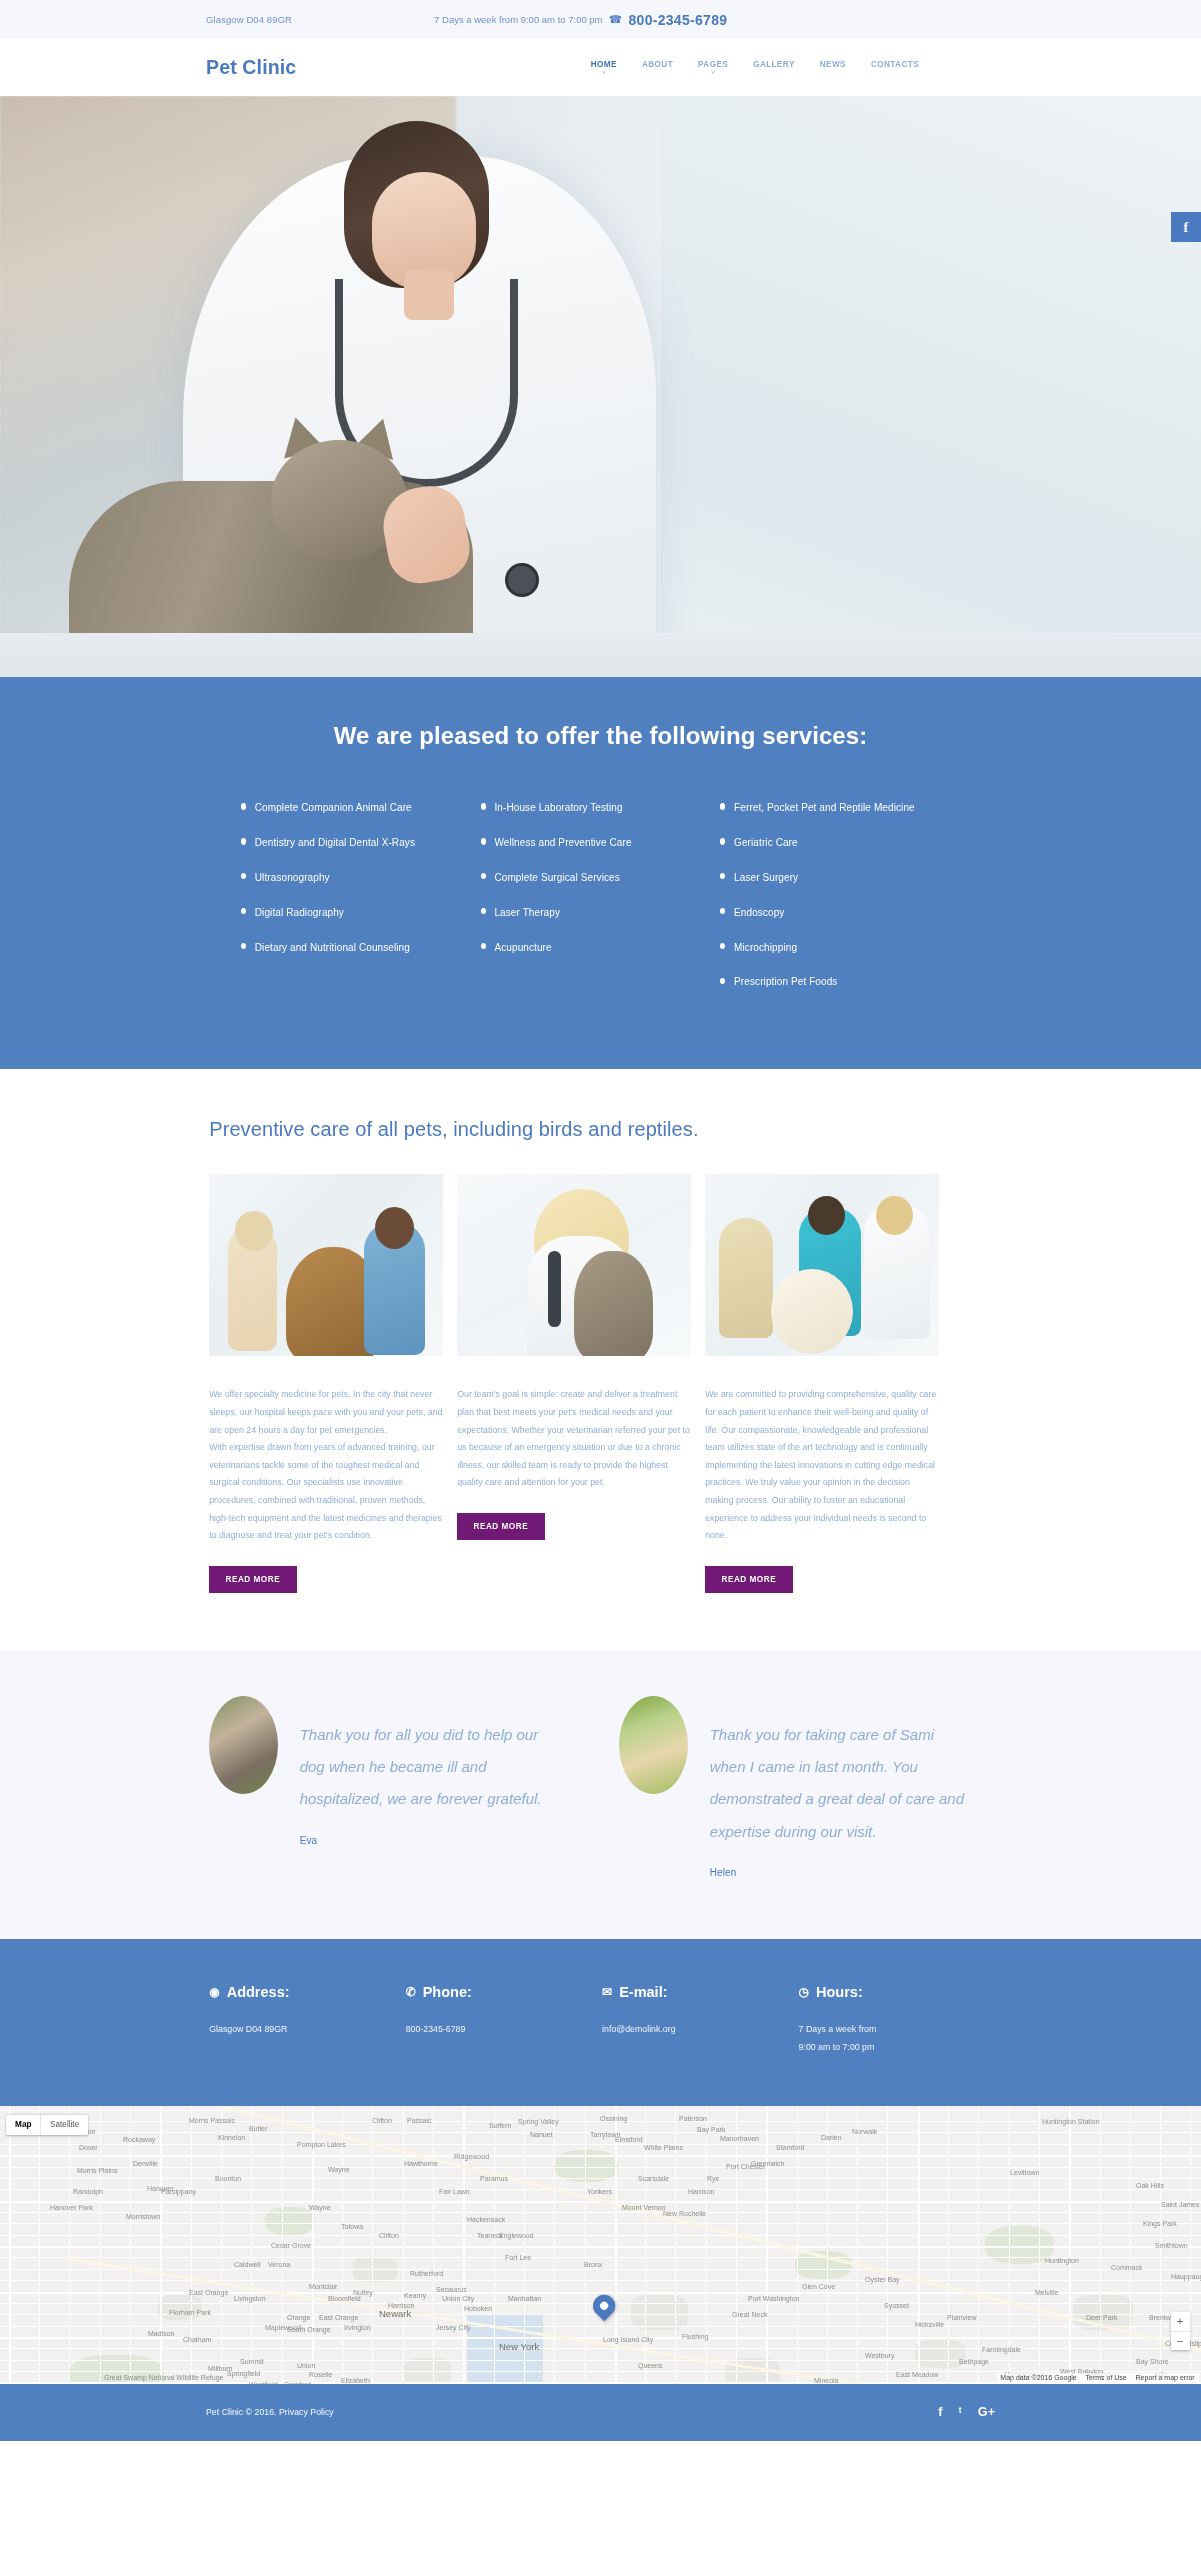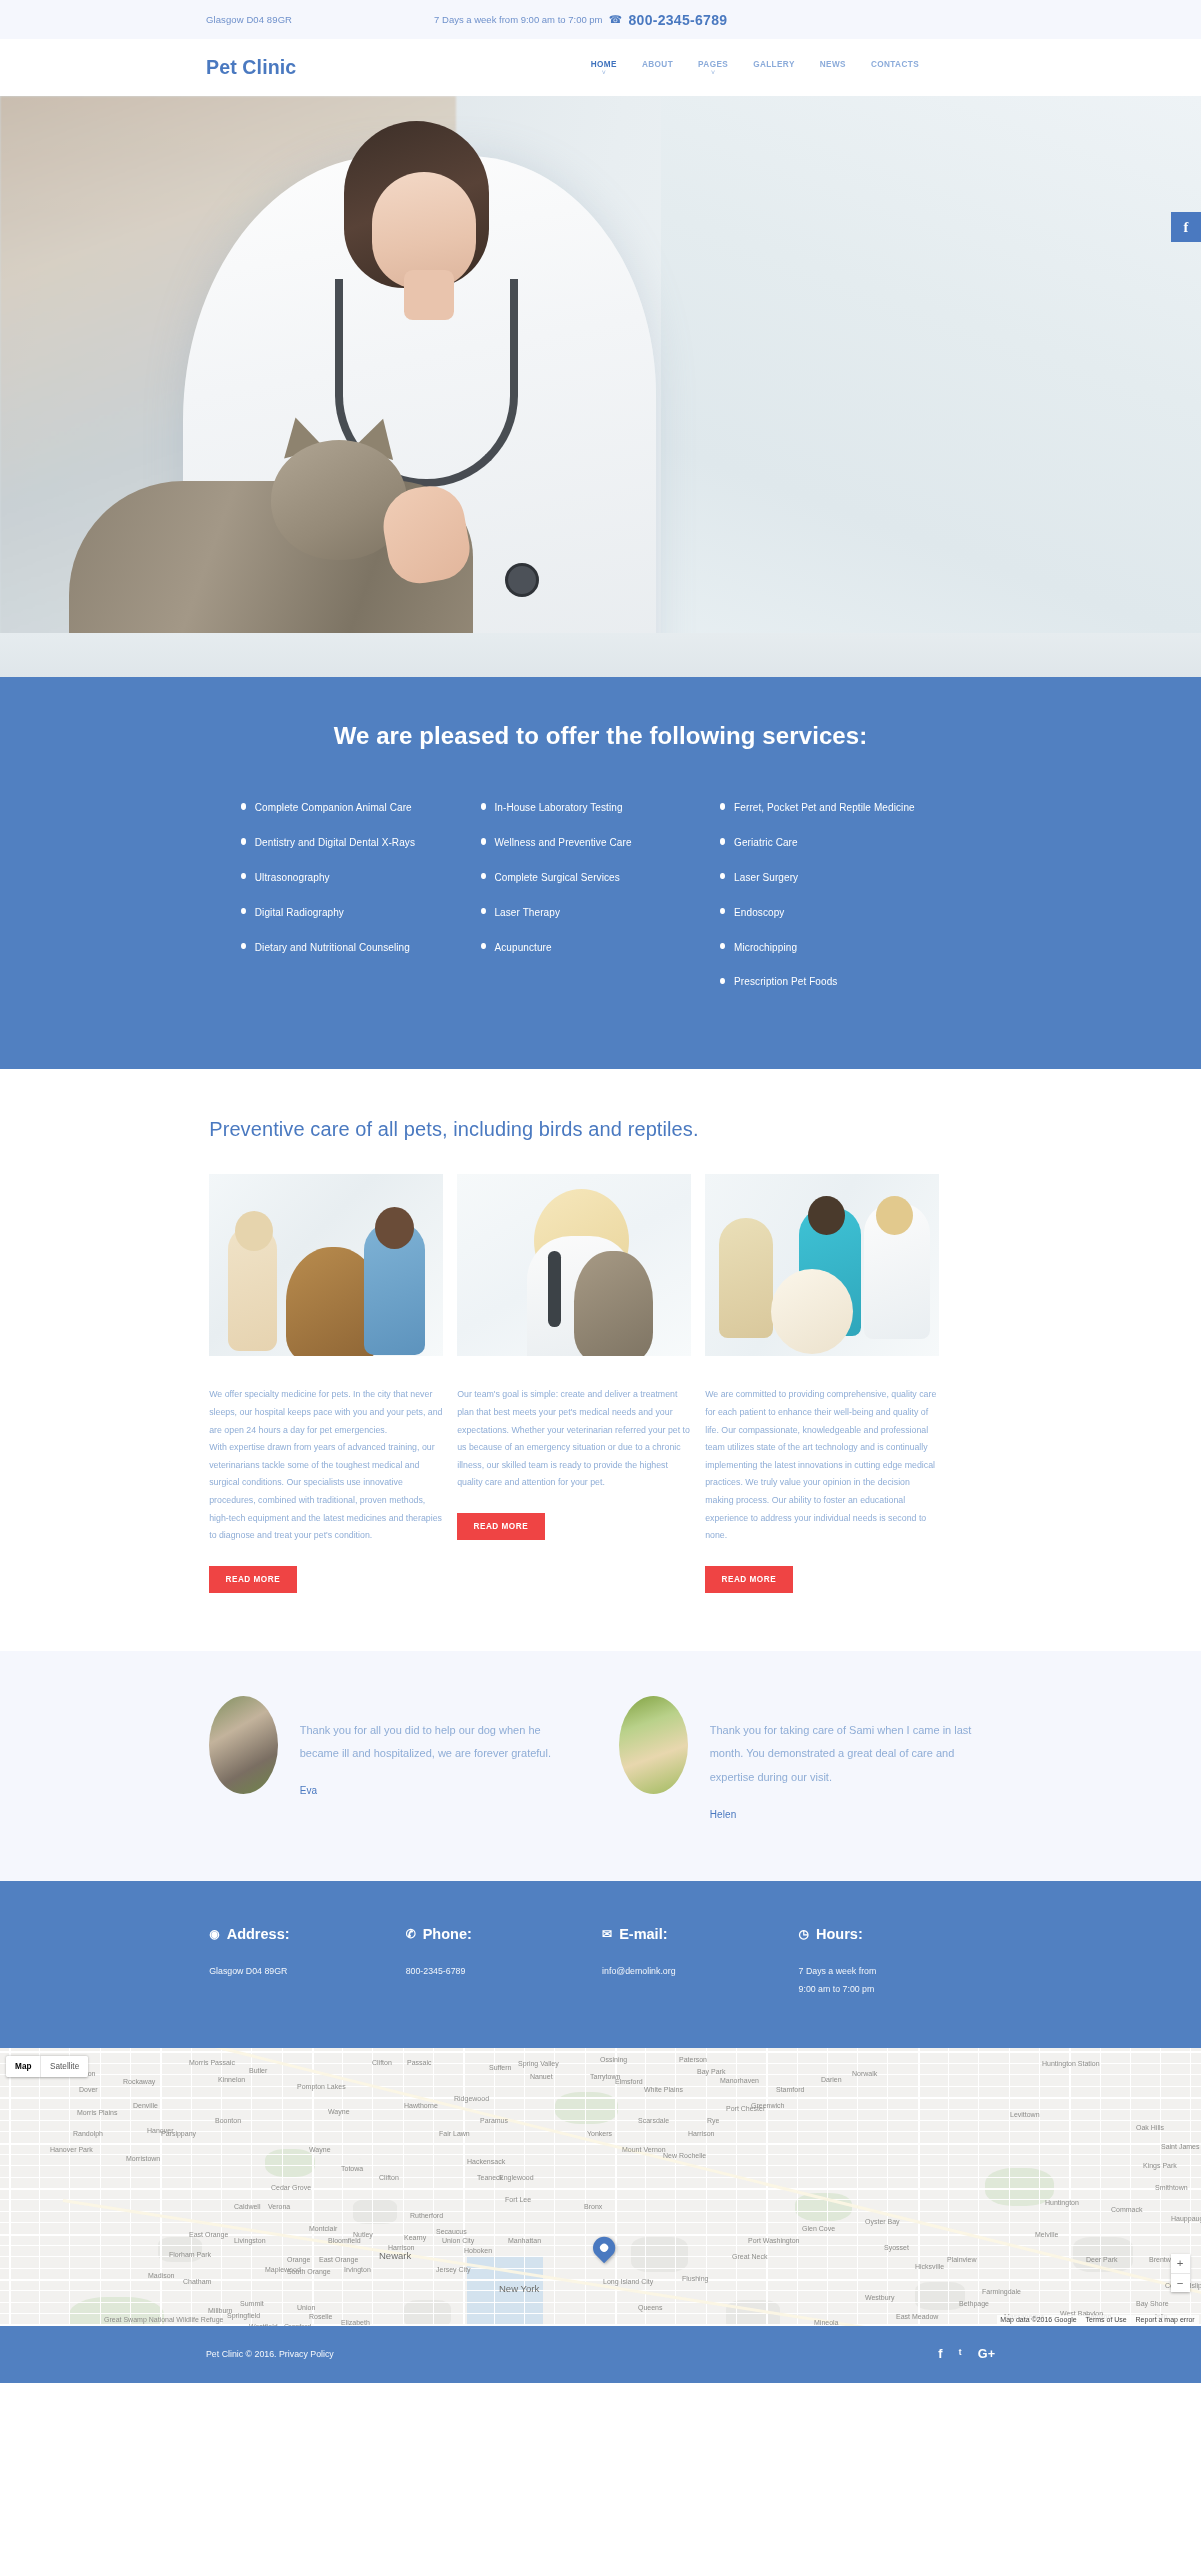--- a/index.html
+++ b/index.html
@@ -293,21 +293,21 @@
   .pi-shape { position: absolute; border-radius: 50%; }
   .prev-text {
     font-size: 8.8px;
     line-height: 2.0;
     color: #8fadd6;
     white-space: pre-line;
     margin-bottom: 21.5px;
   }
   .btn {
     display: inline-block;
-    background: #ef4444;
+    background: #701a75;
     color: #fff;
     font-size: 8.2px;
     font-weight: bold;
     letter-spacing: 0.5px;
     padding: 8.8px 16.4px;
     border: none;
     cursor: pointer;
     align-self: flex-start;
   }
 
@@ -325,23 +325,24 @@
     width: 69px; height: 98px;
     border-radius: 50%;
     flex: 0 0 auto;
     overflow: hidden;
     position: relative;
   }
   .ta1 { background: linear-gradient(150deg,#7f8f5e 0%,#c3b39c 35%,#7a6e62 70%,#6f8748 100%); }
   .ta2 { background: linear-gradient(160deg,#7fa03f 0%,#b9d18a 30%,#e8d7ae 60%,#9fbb5e 100%); }
   .test-body { padding-top: 23px; }
   .test-text {
-    font-size: 11px;
+    font-size: 15px;
     line-height: 2.15;
     color: #8fadd6;
+    font-style: italic;
   }
   .test-author {
     font-size: 10px;
     color: #4a79c0;
     margin-top: 19px;
     letter-spacing: 0.1px;
   }
 
   
   .contact { background: #5180c1; padding: 45px 0 49px; }

